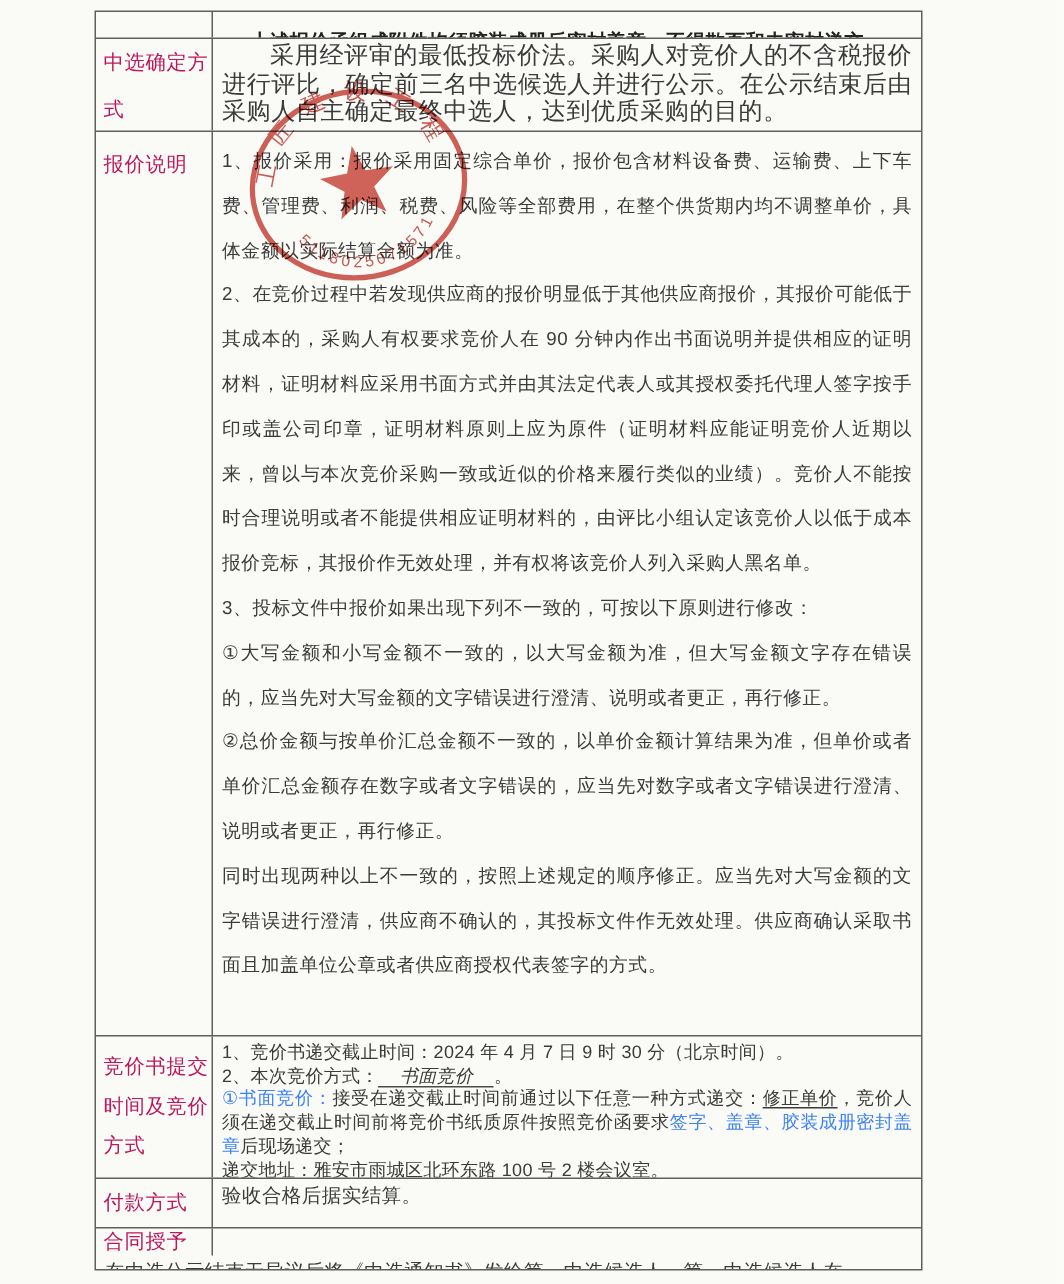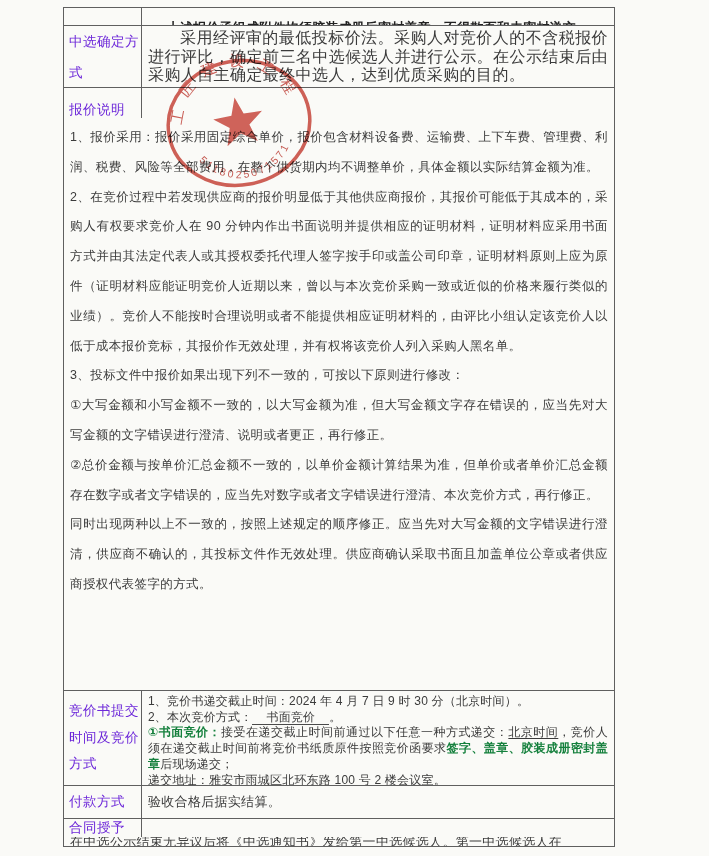--- a/index.html
+++ b/index.html
@@ -14,50 +14,50 @@
     position:absolute;left:63px;top:7px;width:550px;
     border:1px solid #5f5f5f;background:transparent;
   }
   .trow{display:flex;border-bottom:1px solid #5f5f5f;box-sizing:border-box;}
   .trow:last-child{border-bottom:none;}
   .hcell{
     width:78px;min-width:78px;box-sizing:border-box;
     border-right:1px solid #5f5f5f;
     display:flex;align-items:center;
     padding:0 2px 0 5px;
-    font-size:13.5px;letter-spacing:.5px;color:#6d28d9;
+    font-size:13.5px;letter-spacing:.5px;color:#be185d;
     word-break:break-all;
   }
   .ccell{flex:1;box-sizing:border-box;padding:2px 6px;overflow:hidden;}
   
   .r1{height:18px;}
   .r1 .ccell{display:flex;align-items:flex-start;justify-content:center;padding:0 4px;margin-top:11px;}
   .note-text{font-weight:bold;font-size:13px;letter-spacing:.2px;color:#222;white-space:nowrap;}
   
   .r2{height:62px;}
   .r2 .hcell{line-height:31px;}
   .r2 .ccell{font-size:16px;line-height:18.6px;text-align:justify;word-break:break-all;letter-spacing:.4px;padding-top:3px;}
   .indent{text-indent:2em;}
   
-  .r3{height:603px;flex-direction:column;}
+  .r3{height:603px;}
   .r3 .hcell{align-items:flex-start;padding-top:14px;line-height:16px;}
   .r3 .ccell{padding-top:5px;}
   .r3 p{margin:0;font-size:12.5px;line-height:29.8px;text-align:justify;word-break:break-all;letter-spacing:.4px;}
   
   .r4{height:95px;}
   .r4 .hcell{line-height:26.5px;}
   .r4 .ccell{font-size:12px;line-height:15.7px;padding-top:3px;letter-spacing:.2px;}
   .sub-par{text-align:justify;word-break:break-all;}
   
   .r5{height:33px;}
   .r6{height:27px;flex-direction:column;}
-  .r5 .ccell,.r6 .ccell{display:flex;align-items:center;font-size:13px;letter-spacing:.3px;white-space:nowrap;}
-  .b{font-weight:bold;color:#15803d;}
+  .r5 .ccell,.r6 .ccell{display:flex;align-items:flex-start;font-size:13px;letter-spacing:.3px;white-space:nowrap;}
+  .b{font-weight:normal;color:#3b82f6;}
   .ul{text-decoration:underline;text-underline-offset:2px;}
-  .ulpad{border-bottom:1px solid #4a4a4a;padding:0 14px;}
+  .ulpad{border-bottom:1px solid #4a4a4a;padding:0 14px;font-style:italic;}
   
   .seal{
     position:absolute;left:154px;top:46px;width:170px;height:154px;
     transform:rotate(-10deg);
     mix-blend-mode:multiply;opacity:.85;pointer-events:none;
   }
 </style>
 </head>
 <body>
 
@@ -83,33 +83,33 @@
 
     <div class="trow r3">
       <div class="hcell">
         <span>报价说明</span>
       </div>
       <div class="ccell">
         <p>1、报价采用：报价采用固定综合单价，报价包含材料设备费、运输费、上下车费、管理费、利润、税费、风险等全部费用，在整个供货期内均不调整单价，具体金额以实际结算金额为准。</p>
         <p>2、在竞价过程中若发现供应商的报价明显低于其他供应商报价，其报价可能低于其成本的，采购人有权要求竞价人在 90 分钟内作出书面说明并提供相应的证明材料，证明材料应采用书面方式并由其法定代表人或其授权委托代理人签字按手印或盖公司印章，证明材料原则上应为原件（证明材料应能证明竞价人近期以来，曾以与本次竞价采购一致或近似的价格来履行类似的业绩）。竞价人不能按时合理说明或者不能提供相应证明材料的，由评比小组认定该竞价人以低于成本报价竞标，其报价作无效处理，并有权将该竞价人列入采购人黑名单。</p>
         <p>3、投标文件中报价如果出现下列不一致的，可按以下原则进行修改：</p>
         <p>①大写金额和小写金额不一致的，以大写金额为准，但大写金额文字存在错误的，应当先对大写金额的文字错误进行澄清、说明或者更正，再行修正。</p>
-        <p>②总价金额与按单价汇总金额不一致的，以单价金额计算结果为准，但单价或者单价汇总金额存在数字或者文字错误的，应当先对数字或者文字错误进行澄清、本次竞价方式，再行修正。</p>
+        <p>②总价金额与按单价汇总金额不一致的，以单价金额计算结果为准，但单价或者单价汇总金额存在数字或者文字错误的，应当先对数字或者文字错误进行澄清、说明或者更正，再行修正。</p>
         <p>同时出现两种以上不一致的，按照上述规定的顺序修正。应当先对大写金额的文字错误进行澄清，供应商不确认的，其投标文件作无效处理。供应商确认采取书面且加盖单位公章或者供应商授权代表签字的方式。</p>
       </div>
     </div>
 
     <div class="trow r4">
       <div class="hcell">
         <span>竞价书提交时间及竞价方式</span>
       </div>
       <div class="ccell">
         <div>1、竞价书递交截止时间：2024 年 4 月 7 日 9 时 30 分（北京时间）。</div>
         <div><span>2、本次竞价方式：</span><span class="ulpad">书面竞价</span><span>。</span></div>
-        <div class="sub-par"><span class="b">①书面竞价：</span><span>接受在递交截止时间前通过以下任意一种方式递交：</span><span class="ul">北京时间</span><span>，竞价人须在递交截止时间前将竞价书纸质原件按照竞价函要求</span><span class="b">签字、盖章、胶装成册密封盖章</span><span>后现场递交；</span></div>
+        <div class="sub-par"><span class="b">①书面竞价：</span><span>接受在递交截止时间前通过以下任意一种方式递交：</span><span class="ul">修正单价</span><span>，竞价人须在递交截止时间前将竞价书纸质原件按照竞价函要求</span><span class="b">签字、盖章、胶装成册密封盖章</span><span>后现场递交；</span></div>
         <div>递交地址：雅安市雨城区北环东路 100 号 2 楼会议室。</div>
       </div>
     </div>
 
     <div class="trow r5">
       <div class="hcell">
         <span>付款方式</span>
       </div>
       <div class="ccell">
         <span>验收合格后据实结算。</span>

